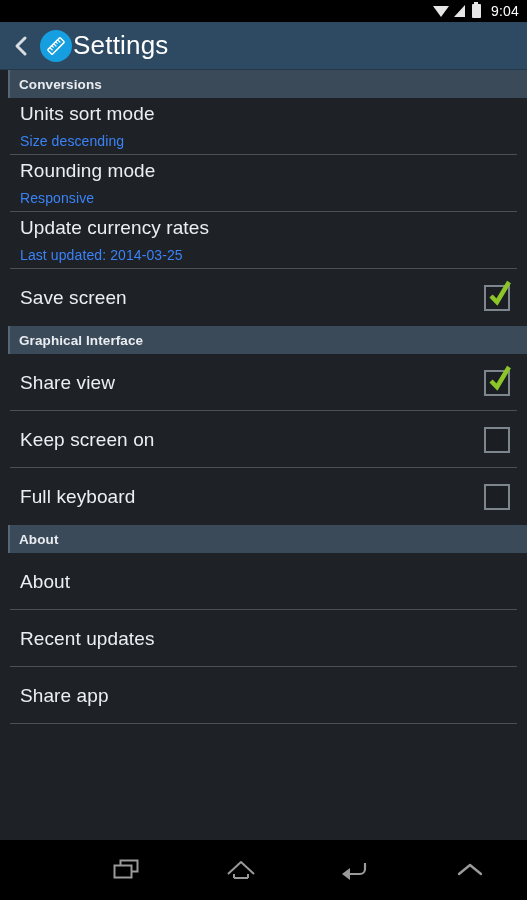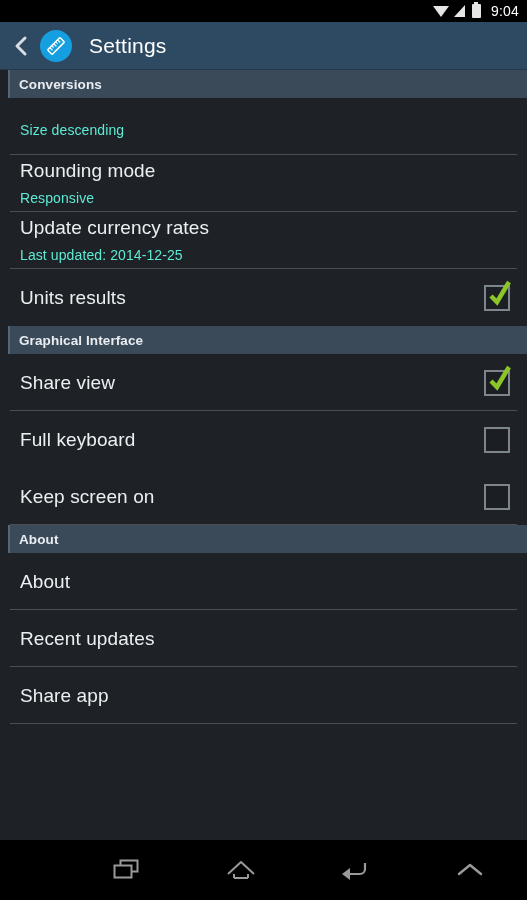--- a/index.html
+++ b/index.html
@@ -95,22 +95,22 @@
     border-radius: 50%;
     background: #159fe0;
     margin-left: 6px;
     display: flex;
     align-items: center;
     justify-content: center;
     flex: 0 0 auto;
   }
   .app-title {
     color: #ffffff;
-    font-size: 21px;
-    margin-left: 17px;
+    font-size: 26px;
+    margin-left: 1px;
     letter-spacing: 0.2px;
   }
 
   
   .settings-list {
     flex: 1 1 auto;
     background: #1e2227;
     overflow: hidden;
   }
 
@@ -149,21 +149,21 @@
     flex: 1 1 auto;
     min-width: 0;
   }
   .pref-title {
     color: #eceff2;
     font-size: 19px;
     line-height: 23px;
     letter-spacing: 0.1px;
   }
   .pref-summary {
-    color: #5eead4;
+    color: #3b82f6;
     font-size: 14px;
     line-height: 19px;
     margin-top: 7px;
     letter-spacing: 0.1px;
   }
 
   .checkbox {
     width: 26px;
     height: 26px;
     border: 2px solid #7e868d;
@@ -233,41 +233,42 @@
   </div>
 
   <div class="settings-list">
 
     <div class="section-header">
       <span class="section-header-text">Conversions</span>
     </div>
 
     <div class="pref-row with-divider">
       <div class="pref-text">
+        <div class="pref-title">Units sort mode</div>
         <div class="pref-summary">Size descending</div>
       </div>
     </div>
 
     <div class="pref-row with-divider">
       <div class="pref-text">
         <div class="pref-title">Rounding mode</div>
         <div class="pref-summary">Responsive</div>
       </div>
     </div>
 
     <div class="pref-row with-divider">
       <div class="pref-text">
         <div class="pref-title">Update currency rates</div>
-        <div class="pref-summary">Last updated: 2014-12-25</div>
+        <div class="pref-summary">Last updated: 2014-03-25</div>
       </div>
     </div>
 
     <div class="pref-row">
       <div class="pref-text">
-        <div class="pref-title">Units results</div>
+        <div class="pref-title">Save screen</div>
       </div>
       <span class="checkbox">
         <span class="tick">
           <svg width="26" height="28" viewBox="0 0 26 28">
             <polyline points="4,17 10,23 22,3" fill="none" stroke="#8bc528" stroke-width="4.5" stroke-linecap="butt" stroke-linejoin="miter"></polyline>
           </svg>
         </span>
       </span>
     </div>
 
@@ -281,30 +282,30 @@
       </div>
       <span class="checkbox">
         <span class="tick">
           <svg width="26" height="28" viewBox="0 0 26 28">
             <polyline points="4,17 10,23 22,3" fill="none" stroke="#8bc528" stroke-width="4.5" stroke-linecap="butt" stroke-linejoin="miter"></polyline>
           </svg>
         </span>
       </span>
     </div>
 
+    <div class="pref-row with-divider">
+      <div class="pref-text">
+        <div class="pref-title">Keep screen on</div>
+      </div>
+      <span class="checkbox"></span>
+    </div>
+
     <div class="pref-row">
       <div class="pref-text">
         <div class="pref-title">Full keyboard</div>
-      </div>
-      <span class="checkbox"></span>
-    </div>
-
-    <div class="pref-row with-divider">
-      <div class="pref-text">
-        <div class="pref-title">Keep screen on</div>
       </div>
       <span class="checkbox"></span>
     </div>
 
     <div class="section-header">
       <span class="section-header-text">About</span>
     </div>
 
     <div class="pref-row with-divider">
       <div class="pref-text">

